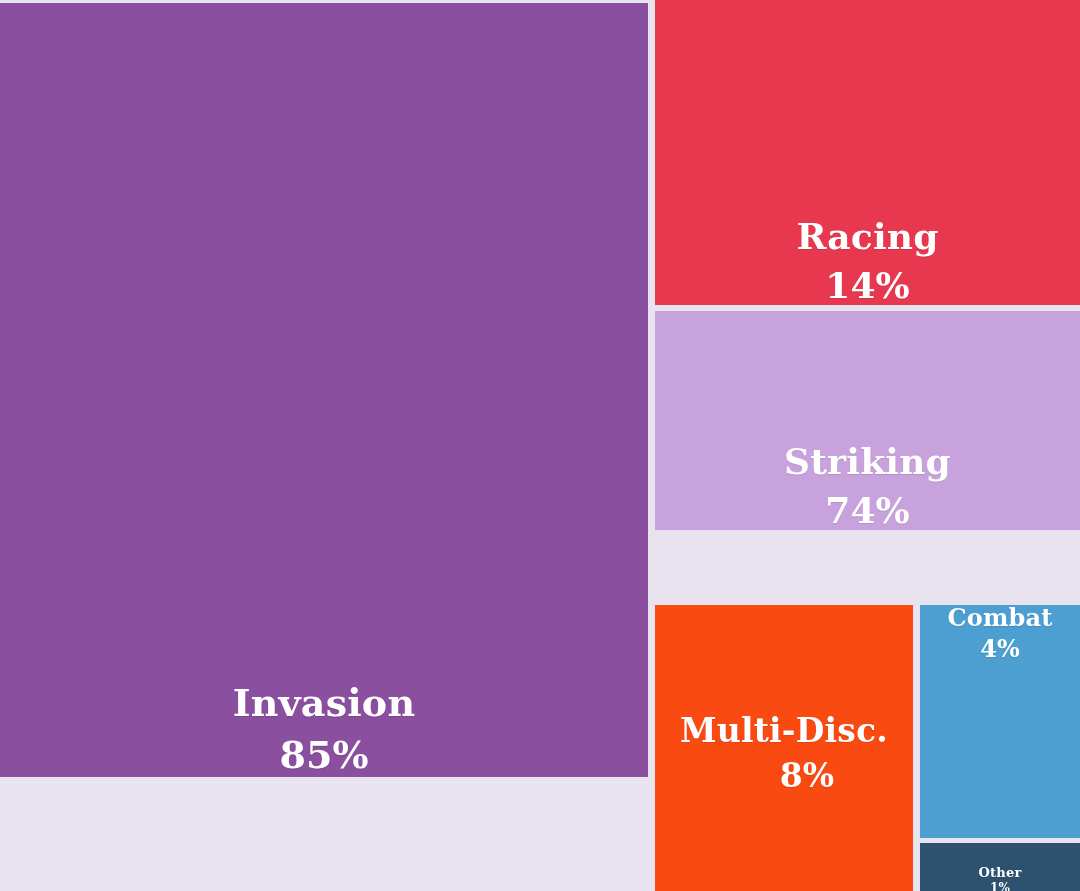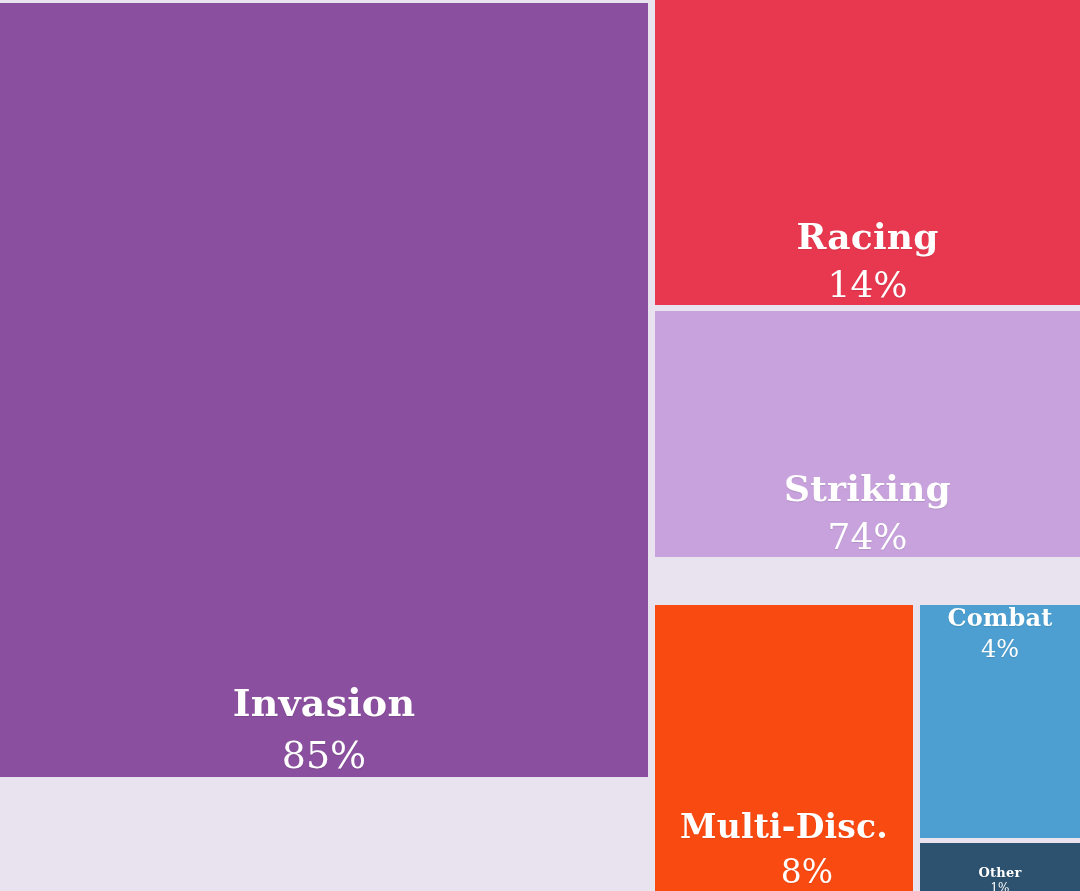--- a/index.html
+++ b/index.html
@@ -35,47 +35,47 @@
 
   .tile .tile-label {
     display: block;
     font-weight: bold;
     letter-spacing: 0.2px;
     text-shadow: 0 1px 1px rgba(0,0,0,0.10);
     white-space: nowrap;
   }
   .tile .tile-value {
     display: block;
-    font-weight: normal;
+    font-weight: bold;
     text-shadow: 0 1px 1px rgba(0,0,0,0.10);
     white-space: nowrap;
   }
 
   
   .tile-invasion {
     left: 0px;   top: 3px;   width: 648px;  height: 774px;
   }
   .tile-invasion .tile-label { font-size: 38px; }
   .tile-invasion .tile-value { font-size: 38px; margin-top: 10px; }
 
   .tile-racing {
     left: 655px; top: 0px;   width: 425px;  height: 305px;
   }
   .tile-racing .tile-label { font-size: 36px; }
   .tile-racing .tile-value { font-size: 36px; margin-top: 8px; }
 
   .tile-striking {
-    left: 655px; top: 311px; width: 425px;  height: 246px;
+    left: 655px; top: 311px; width: 425px;  height: 219px;
   }
   .tile-striking .tile-label { font-size: 36px; }
   .tile-striking .tile-value { font-size: 36px; margin-top: 8px; }
 
   .tile-multidisc {
     left: 655px; top: 605px; width: 258px;  height: 286px;
-    justify-content: flex-end;
+    justify-content: flex-start;
     padding-top: 108px;
   }
   .tile-multidisc .tile-label { font-size: 33px; }
   .tile-multidisc .tile-value { font-size: 33px; margin-top: 8px; margin-left: 46px; }
 
   .tile-combat {
     left: 920px; top: 605px; width: 160px;  height: 233px;
     justify-content: flex-start;
   }
   .tile-combat .tile-label { font-size: 24px; }

